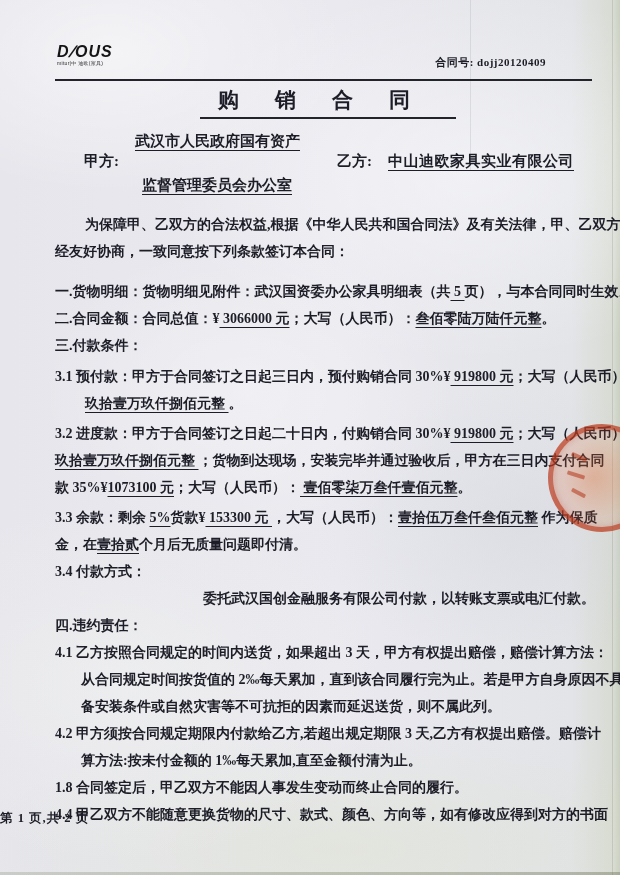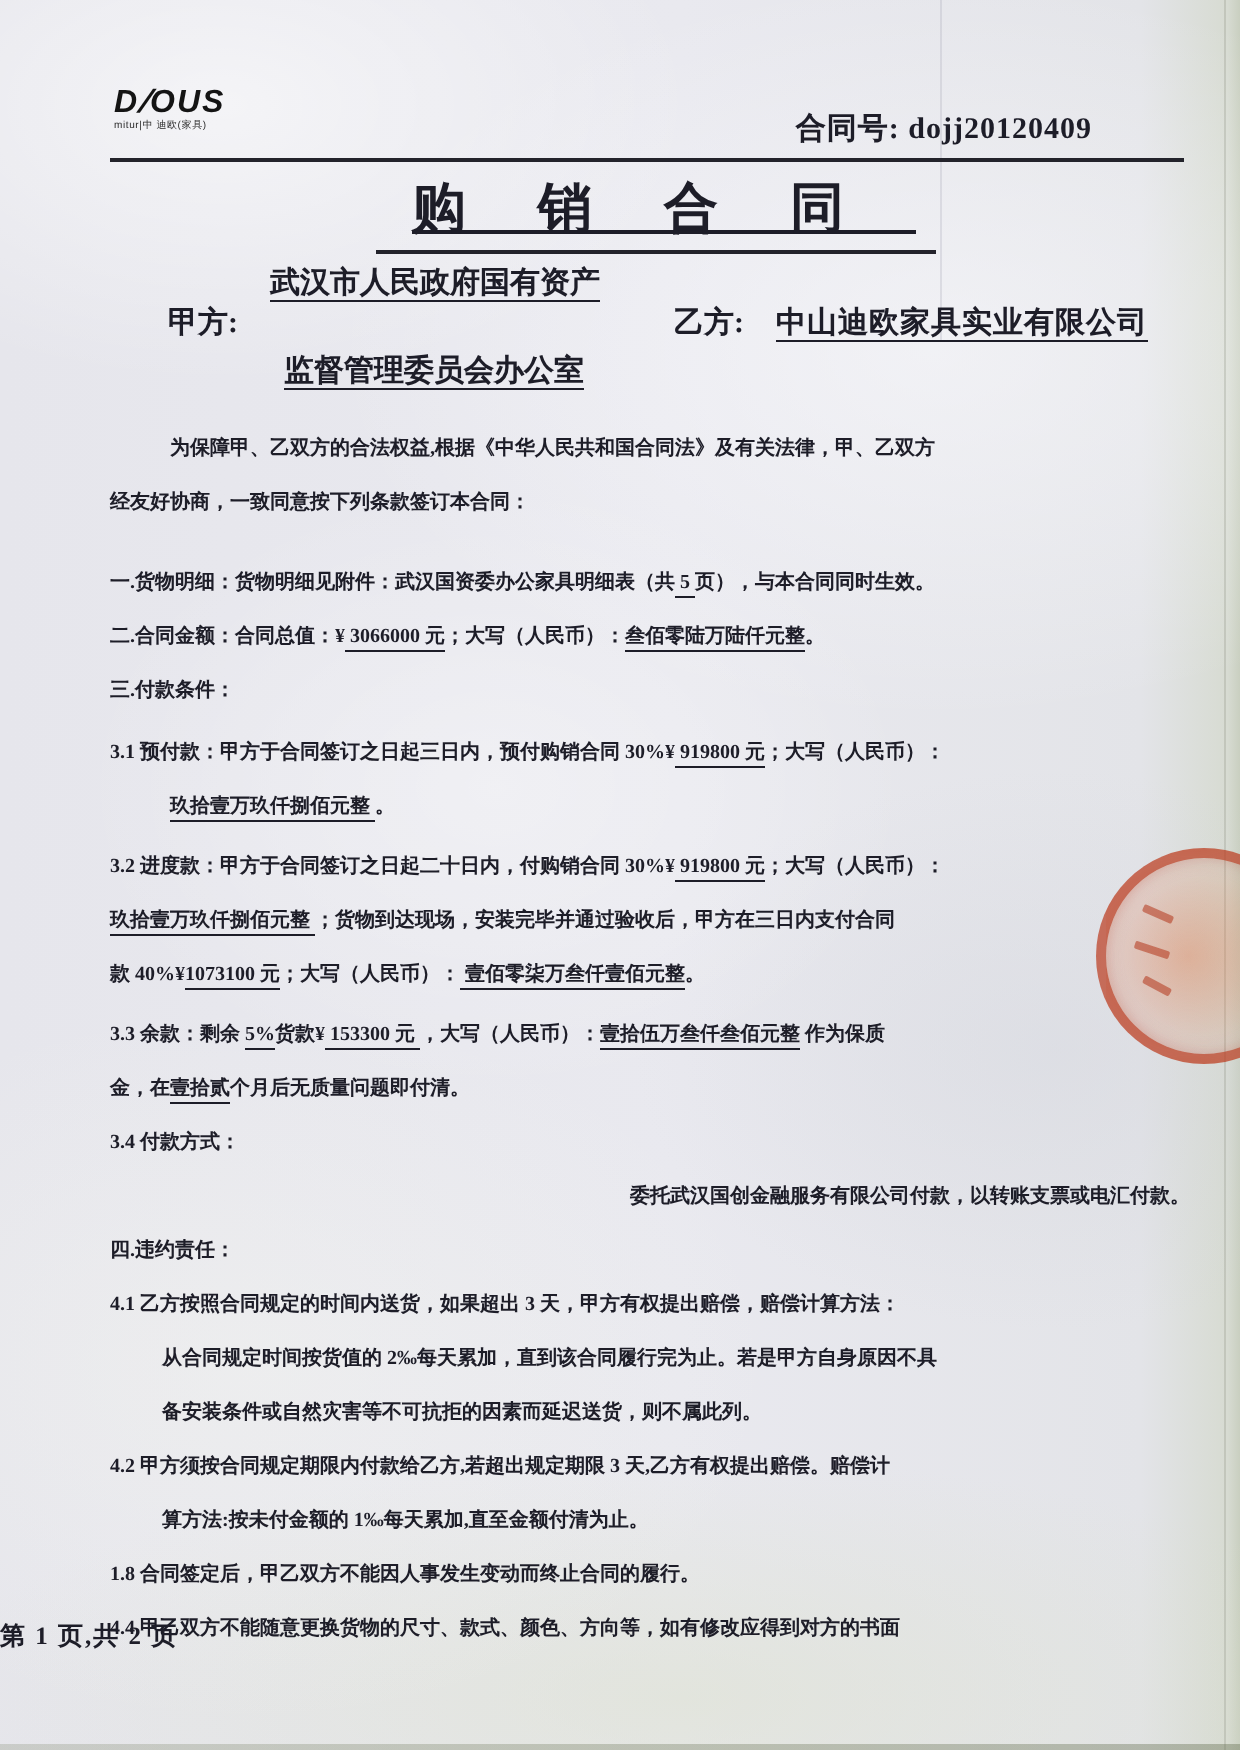--- a/index.html
+++ b/index.html
@@ -24,44 +24,43 @@
   .crease{position:absolute;background:rgba(150,152,168,.22);pointer-events:none;}
   .crease-1{left:470px;top:0;width:1px;height:170px;}
   .crease-2{left:612px;top:0;width:1px;height:875px;background:rgba(140,145,130,.28);}
   .bottom-edge{position:absolute;left:0;bottom:0;width:100%;height:3px;background:linear-gradient(90deg,rgba(120,128,100,.25),rgba(100,110,80,.4));}
 
   
   .logo{position:absolute;left:57px;top:44px;font-family:"Liberation Sans","DejaVu Sans",sans-serif;line-height:1;}
   .logo-main{font-weight:700;font-size:16px;letter-spacing:1px;color:#141414;font-style:italic;}
   .logo-main .slash{display:inline-block;transform:skewX(-18deg);font-weight:900;}
   .logo-tagline{font-size:5px;color:#2a2a2a;margin-top:1px;letter-spacing:.3px;}
-  .contract-no{position:absolute;right:74px;top:55px;font-size:15px;font-weight:700;letter-spacing:.5px;}
+  .contract-no{position:absolute;right:74px;top:55px;font-size:11px;font-weight:700;letter-spacing:.5px;}
   .header-rule{position:absolute;left:55px;top:79px;width:537px;height:2px;background:#23232b;}
 
   
   .title-wrap{position:absolute;left:0;top:86px;width:100%;text-align:center;}
   .page-title{
-    display:inline-block;font-size:27px;font-weight:700;
+    display:inline-block;font-size:21px;font-weight:700;
     letter-spacing:36px;padding:0 10px 3px 18px;margin-right:-36px;
     border-bottom:2.5px solid #23232b;
-    text-decoration:underline;
   }
 
   
   .parties{position:absolute;left:0;top:130px;width:100%;font-size:15px;}
   .party-label{position:absolute;font-weight:700;}
   .party-a-label{left:84px;top:22px;}
   .party-b-label{left:337px;top:22px;}
   .party-val{position:absolute;font-weight:700;}
   .party-a-1{left:135px;top:2px;}
   .party-a-2{left:142px;top:46px;text-align:center;}
   .party-b-1{left:388px;top:22px;letter-spacing:.5px;}
 
   
-  .contract-body{position:absolute;left:55px;top:211px;width:540px;font-size:10px;line-height:27px;font-weight:600;}
+  .contract-body{position:absolute;left:55px;top:211px;width:540px;font-size:14px;line-height:27px;font-weight:600;}
   .c-line{white-space:nowrap;}
   .u{text-decoration:underline;text-decoration-thickness:1.3px;text-underline-offset:3.5px;}
   .b{font-weight:700;}
 
   
   .footer{position:absolute;left:0;top:810px;width:100%;text-align:left;font-size:12.5px;font-weight:600;letter-spacing:1px;}
 
   
   .seal{
     position:absolute;top:424px;right:-36px;width:98px;height:98px;border-radius:50%;
@@ -108,21 +107,21 @@
   <div class="contract-body">
       <div class="c-line" style="padding-left: 30px;"><span>为保障甲、乙双方的合法权益,根据《中华人民共和国合同法》及有关法律，甲、乙双方</span></div>
       <div class="c-line"><span>经友好协商，一致同意按下列条款签订本合同：</span></div>
       <div class="c-line" style="margin-top: 13px;"><span class="b">一.货物明细：</span><span>货物明细见附件：武汉国资委办公家具明细表（共</span><span class="u"> 5 </span><span>页），与本合同同时生效。</span></div>
       <div class="c-line"><span class="b">二.合同金额：</span><span>合同总值：¥</span><span class="u"> 3066000 元</span><span>；大写（人民币）：</span><span class="u b">叁佰零陆万陆仟元整</span><span>。</span></div>
       <div class="c-line"><span class="b">三.付款条件：</span></div>
       <div class="c-line" style="margin-top: 4px;"><span>3.1 预付款：甲方于合同签订之日起三日内，预付购销合同 30%¥</span><span class="u"> 919800 元</span><span>；大写（人民币）：</span></div>
       <div class="c-line" style="padding-left: 30px;"><span class="u b"> 玖拾壹万玖仟捌佰元整 </span><span> 。</span></div>
       <div class="c-line" style="margin-top: 3px;"><span>3.2 进度款：甲方于合同签订之日起二十日内，付购销合同 30%¥</span><span class="u"> 919800 元</span><span>；大写（人民币）：</span></div>
       <div class="c-line"><span class="u b"> 玖拾壹万玖仟捌佰元整 </span><span>；货物到达现场，安装完毕并通过验收后，甲方在三日内支付合同</span></div>
-      <div class="c-line"><span>款 40%¥</span><span class="u">1073100 元</span><span>；大写（人民币）：</span><span class="u b"> 壹佰零柒万叁仟壹佰元整</span><span>。</span></div>
+      <div class="c-line"><span>款 35%¥</span><span class="u">1073100 元</span><span>；大写（人民币）：</span><span class="u b"> 壹佰零柒万叁仟壹佰元整</span><span>。</span></div>
       <div class="c-line" style="margin-top: 3px;"><span>3.3 余款：剩余 </span><span class="u">5%</span><span>货款¥</span><span class="u"> 153300 元 </span><span>，大写（人民币）：</span><span class="u b">壹拾伍万叁仟叁佰元整</span><span> 作为保质</span></div>
       <div class="c-line"><span>金，在</span><span class="u">壹拾贰</span><span>个月后无质量问题即付清。</span></div>
       <div class="c-line"><span> 3.4 付款方式：</span></div>
       <div class="c-line" style="padding-left: 30px; text-align: right;"><span>委托武汉国创金融服务有限公司付款，以转账支票或电汇付款。</span></div>
       <div class="c-line"><span class="b">四.违约责任：</span></div>
       <div class="c-line"><span>4.1 乙方按照合同规定的时间内送货，如果超出 3 天，甲方有权提出赔偿，赔偿计算方法：</span></div>
       <div class="c-line" style="padding-left: 26px;"><span>从合同规定时间按货值的 2‰每天累加，直到该合同履行完为止。若是甲方自身原因不具</span></div>
       <div class="c-line" style="padding-left: 26px;"><span>备安装条件或自然灾害等不可抗拒的因素而延迟送货，则不属此列。</span></div>
       <div class="c-line"><span>4.2 甲方须按合同规定期限内付款给乙方,若超出规定期限 3 天,乙方有权提出赔偿。赔偿计</span></div>
       <div class="c-line" style="padding-left: 26px;"><span>算方法:按未付金额的 1‰每天累加,直至金额付清为止。</span></div>

